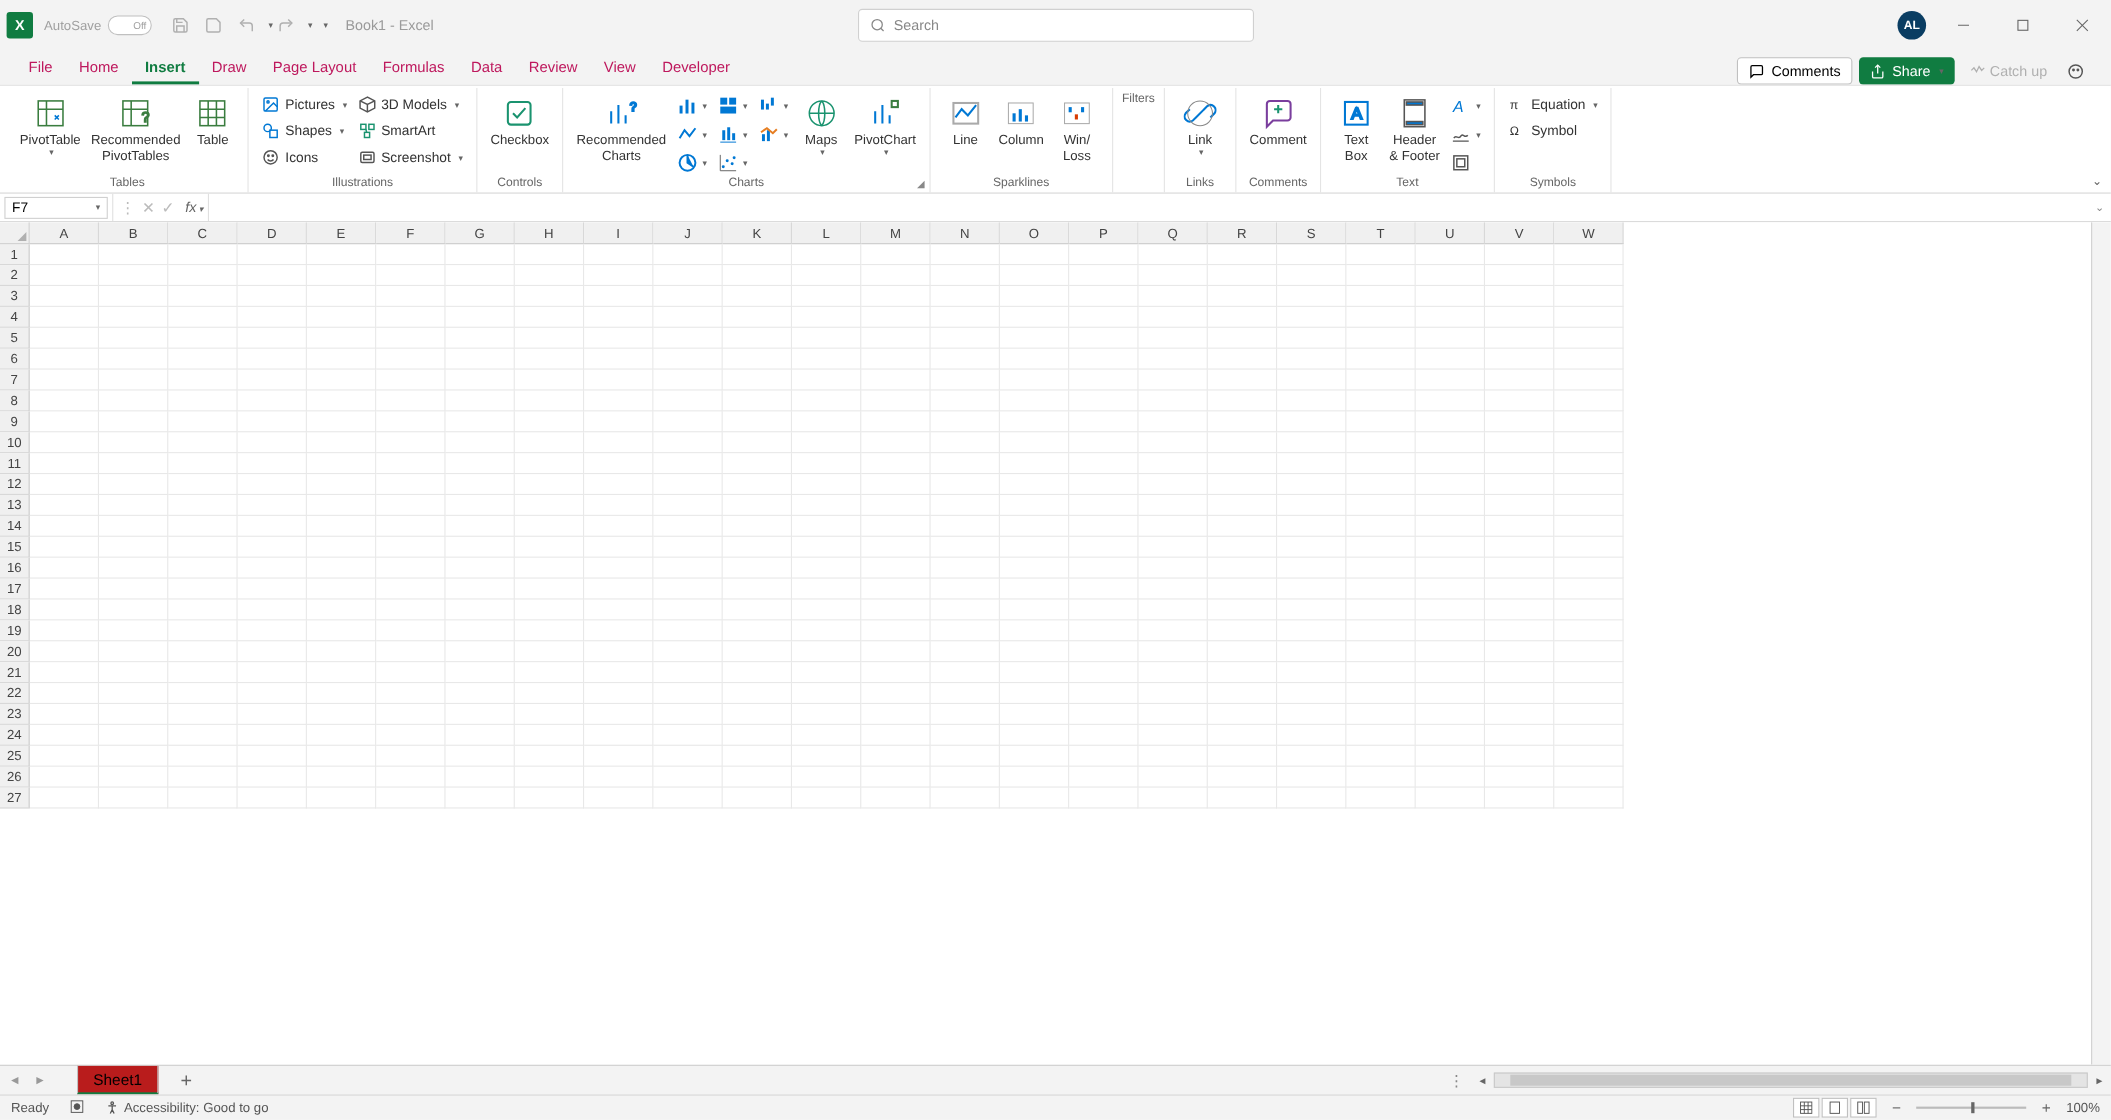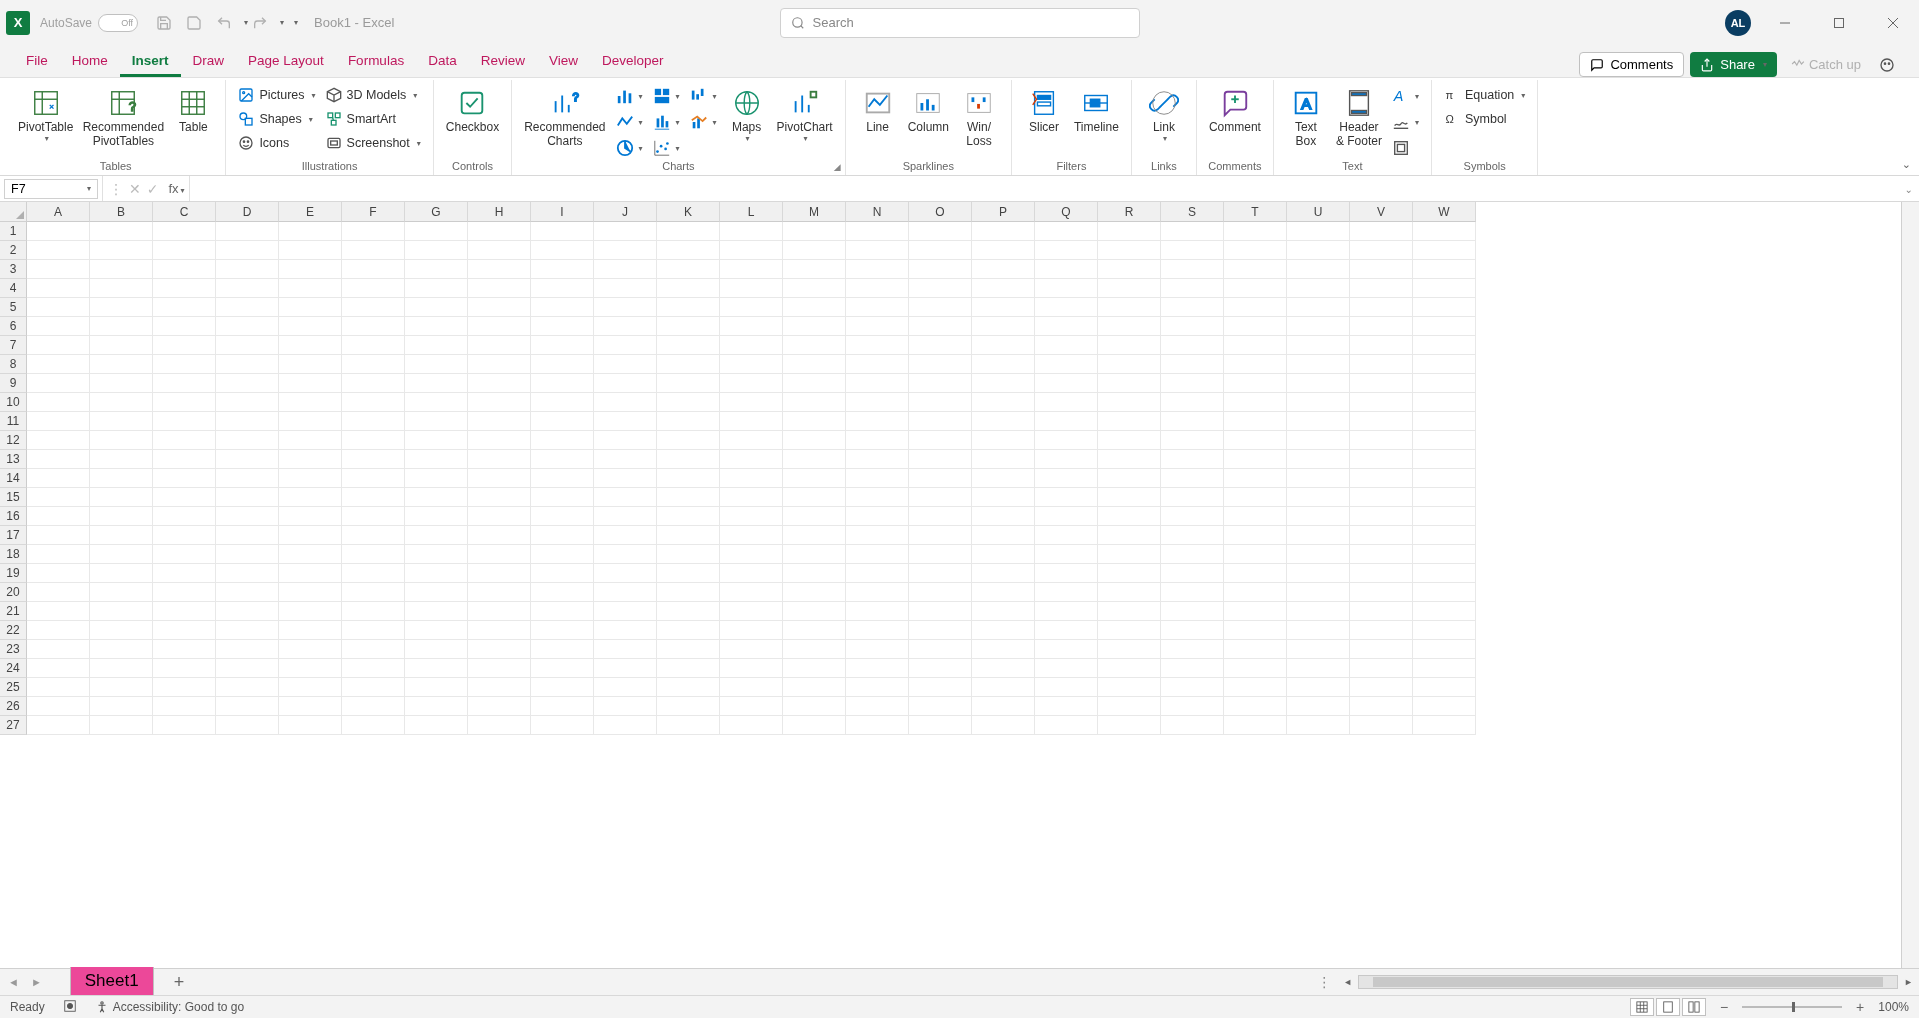--- a/index.html
+++ b/index.html
@@ -46,42 +46,42 @@
 .icon-dd { display:flex; align-items:center; gap:3px; padding:3px 4px;}
 .icon-dd svg{width:18px;height:18px;}
 .dialogLauncher{position:absolute; right:4px; bottom:3px; font-size:9px; color:#888;}
 .ribbon-collapse { position: absolute; right: 8px; bottom: 4px; font-size: 11px; color: #666; }
 
 
 .formula-bar { background: #fff; border-bottom: 1px solid #d8d8d8; display: flex; align-items: center; height: 26px; }
 .name-box { width: 94px; border: 1px solid #d0d0d0; margin: 2px 4px; padding: 2px 6px; font-size: 12.5px; background: #fff; display: flex; align-items: center; justify-content: space-between; }
 .fb-icons { display: flex; gap: 6px; color: #bbb; padding: 0 6px; border-left:1px solid #e0e0e0; align-items:center; height:100%;}
 .fb-icons span{ font-size:14px; }
-.fx-label { font-size: 13px; color: #666; padding: 0 4px; }
+.fx-label { font-style: italic; font-size: 13px; color: #666; padding: 0 4px; }
 .formula-input { flex: 1; border-left: 1px solid #e0e0e0; height: 100%; padding: 0 6px; position:relative;}
 .formula-expand{position:absolute; right:6px; top:50%; transform:translateY(-50%); font-size:10px; color:#888;}
 
 
 .grid-area { flex: 1; display: flex; flex-direction: column; background: #fff; overflow: hidden; }
 .col-headers { display: flex; height: 20px; }
 .corner { width: 27px; border-right: 1px solid #d0d0d0; border-bottom: 1px solid #d0d0d0; background: #f0f0f0; position:relative;}
 .corner::after{content:''; position:absolute; right:2px; bottom:2px; width:0;height:0; border-left:8px solid transparent; border-bottom:8px solid #b0b0b0;}
 .col-header { width: 63px; border-right: 1px solid #d8d8d8; border-bottom: 1px solid #ccc; background: #f0f0f0; font-size: 12px; color: #444; display: flex; align-items: center; justify-content: center; }
 .rows { flex: 1; display: flex; flex-direction: column; }
 .row { display: flex; height: 19px; }
 .row-header { width: 27px; border-right: 1px solid #ccc; border-bottom: 1px solid #d8d8d8; background: #f0f0f0; font-size: 12px; color: #444; display: flex; align-items: center; justify-content: center; }
 .cell { width: 63px; border-right: 1px solid #e8e8e8; border-bottom: 1px solid #e8e8e8; }
 .vscroll { width: 18px; background: #f3f3f3; border-left: 1px solid #d0d0d0; }
 .grid-wrap{display:flex; flex:1; overflow:hidden;}
 .grid-main{flex:1; display:flex; flex-direction:column; overflow:hidden;}
 
 
 .sheet-tabs-row { height: 27px; border-top: 1px solid #d0d0d0; background: #f3f3f3; display: flex; align-items: center; }
 .sheet-nav { padding: 0 8px; color: #999; display: flex; gap: 12px; font-size: 11px; }
-.sheet-tab { background: #ec4899; border: 1px solid #c0c0c0; border-top: none; padding: 4px 14px; font-size: 17px; border-bottom: 2px solid #107c41; margin-left: 20px; }
+.sheet-tab { background: #b91c1c; border: 1px solid #c0c0c0; border-top: none; padding: 4px 14px; font-size: 14px; border-bottom: 2px solid #107c41; margin-left: 20px; }
 .add-sheet { margin-left: 20px; font-size: 18px; color: #666; }
 .hscroll-area{ flex:1; display:flex; align-items:center; justify-content:flex-end; padding-right:6px; gap:6px;}
 .hscroll{ width:540px; height:14px; background:#e4e4e4; border:1px solid #c8c8c8; position:relative;}
 .hscroll-thumb{position:absolute; left:14px; right:14px; top:1px; bottom:1px; background:#c8c8c8;}
 .scroll-arrow{font-size:9px; color:#666;}
 .more-dots{font-size:14px; color:#888; margin-right:6px;}
 
 
 .status-bar { height: 23px; background: #f3f3f3; border-top: 1px solid #d8d8d8; display: flex; align-items: center; font-size: 12px; color: #555; padding: 0 10px; }
 .status-left { display: flex; gap: 18px; align-items: center; }
@@ -467,43 +467,20 @@
             </svg>
           </div>
           <span style="white-space:pre-line">Win/
 Loss</span>
         </div>
     </div>
     <div class="group-label">Sparklines</div>
   </div>
 
   <div class="ribbon-group">
-    <div class="group-content">
-      <div class="big-btn">
-          <div class="icon-slot">
-            <svg viewBox="0 0 32 32" fill="none" stroke="#0078d4" stroke-width="1.5">
-              <rect x="6" y="4" width="20" height="24"></rect>
-              <rect x="9" y="8" width="14" height="4" fill="#0078d4"></rect>
-              <rect x="9" y="15" width="14" height="4"></rect>
-              <path d="M4 6l4 6-4 6" stroke="#d83b01"></path>
-            </svg>
-          </div>
-          <span>Slicer</span>
-        </div>
-      <div class="big-btn">
-          <div class="icon-slot">
-            <svg viewBox="0 0 32 32" fill="none" stroke="#0078d4" stroke-width="1.5">
-              <rect x="4" y="8" width="24" height="16"></rect>
-              <line x1="4" y1="16" x2="28" y2="16"></line>
-              <rect x="10" y="12" width="10" height="8" fill="#0078d4"></rect>
-            </svg>
-          </div>
-          <span>Timeline</span>
-        </div>
-    </div>
     <div class="group-label">Filters</div>
   </div>
 
   <div class="ribbon-group">
     <div class="group-content">
       <div class="big-btn">
           <div class="icon-slot">
             <svg viewBox="0 0 32 32" fill="none" stroke="#0078d4" stroke-width="2">
               <path d="M13 19l-4 4a5 5 0 0 1-7-7l4-4M19 13l4-4a5 5 0 0 1 7 7l-4 4M11 21l10-10"></path>
               <circle cx="16" cy="16" r="12" stroke="#888" stroke-width="1"></circle>

